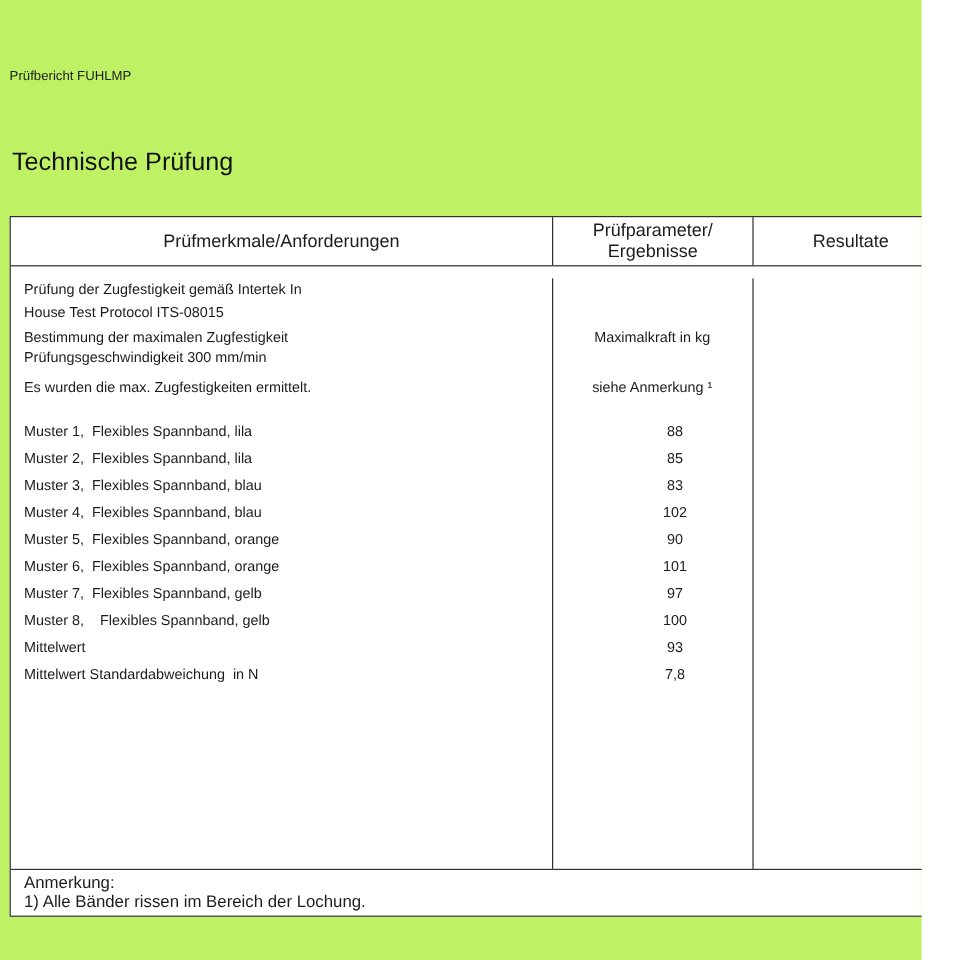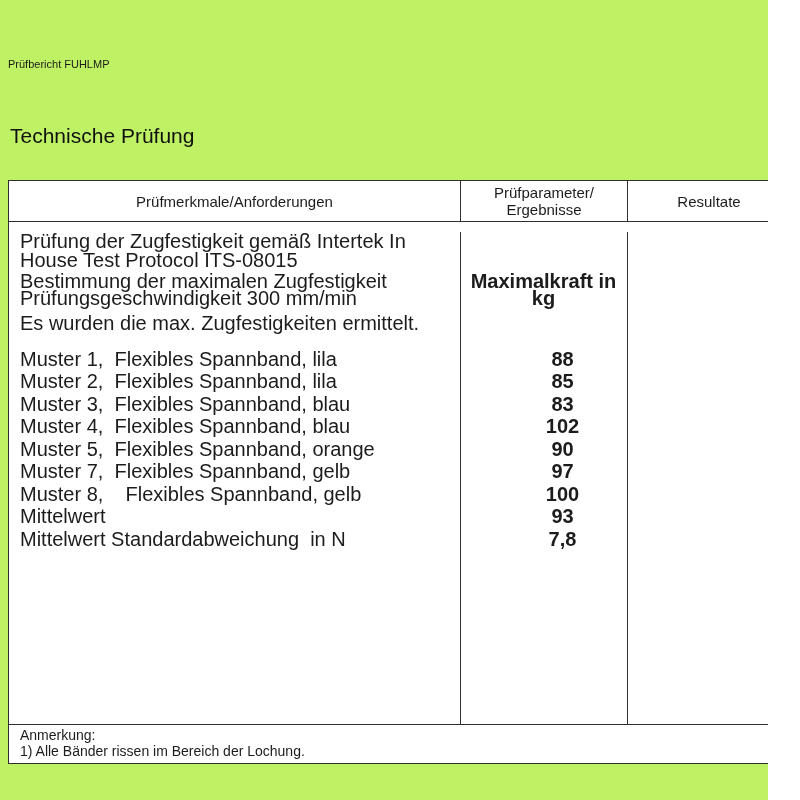--- a/index.html
+++ b/index.html
@@ -32,28 +32,28 @@
   .th {
     min-height:38px; display:flex; flex-direction:column;
     align-items:center; justify-content:center;
     font-size:15px; text-align:center; padding:3px 2px; line-height:17px;
   }
   .th1 { width:452px; border-right:1px solid #2f2f2f; }
   .th2 { width:167px; border-right:1px solid #2f2f2f;text-align:right; }
   .th3 { flex:1; }
 
   
-  .t-body { position:relative; height:492px; font-size:20px; }
+  .t-body { position:relative; height:492px; font-size:12px; }
   .vline { position:absolute; top:0; bottom:0; width:1px; background:#2f2f2f; }
   .v1 { left:451px; }
   .v2 { left:618px; }
 
   .line { display:flex; }
   .cell-l { width:451px; padding-left:11px; padding-right:8px; white-space:pre-wrap; }
-  .cell-m { width:167px; text-align:center; white-space:pre-wrap;font-weight:bold; }
+  .cell-m { width:167px; text-align:center; white-space:pre-wrap; }
 
   .intro1 { margin-top:10px; }
   .intro1 .cell-l { line-height:19px; }
   .intro2 { margin-top:3px; }
   .intro2 .cell-l { line-height:17px; }
   .intro2 .cell-m { line-height:17px; }
   .intro3 { margin-top:7px; }
   .intro3 .cell-l, .intro3 .cell-m { line-height:18px; }
 
   .rows { margin-top:16px; }
@@ -97,20 +97,21 @@
       </div>
 
       <div class="line intro2">
         <div class="cell-l">Bestimmung der maximalen Zugfestigkeit
 Prüfungsgeschwindigkeit 300 mm/min</div>
         <div class="cell-m">Maximalkraft in kg</div>
       </div>
 
       <div class="line intro3">
         <div class="cell-l">Es wurden die max. Zugfestigkeiten ermittelt.</div>
+        <div class="cell-m">siehe Anmerkung ¹</div>
       </div>
 
       <div class="rows">
   <div class="line mrow">
     <div class="cell-l">Muster 1,  Flexibles Spannband, lila</div>
     <div class="cell-m">88</div>
   </div>
 
   <div class="line mrow">
     <div class="cell-l">Muster 2,  Flexibles Spannband, lila</div>
@@ -125,20 +126,24 @@
   <div class="line mrow">
     <div class="cell-l">Muster 4,  Flexibles Spannband, blau</div>
     <div class="cell-m">102</div>
   </div>
 
   <div class="line mrow">
     <div class="cell-l">Muster 5,  Flexibles Spannband, orange</div>
     <div class="cell-m">90</div>
   </div>
 
+  <div class="line mrow">
+    <div class="cell-l">Muster 6,  Flexibles Spannband, orange</div>
+    <div class="cell-m">101</div>
+  </div>
 
   <div class="line mrow">
     <div class="cell-l">Muster 7,  Flexibles Spannband, gelb</div>
     <div class="cell-m">97</div>
   </div>
 
   <div class="line mrow">
     <div class="cell-l">Muster 8,    Flexibles Spannband, gelb</div>
     <div class="cell-m">100</div>
   </div>

